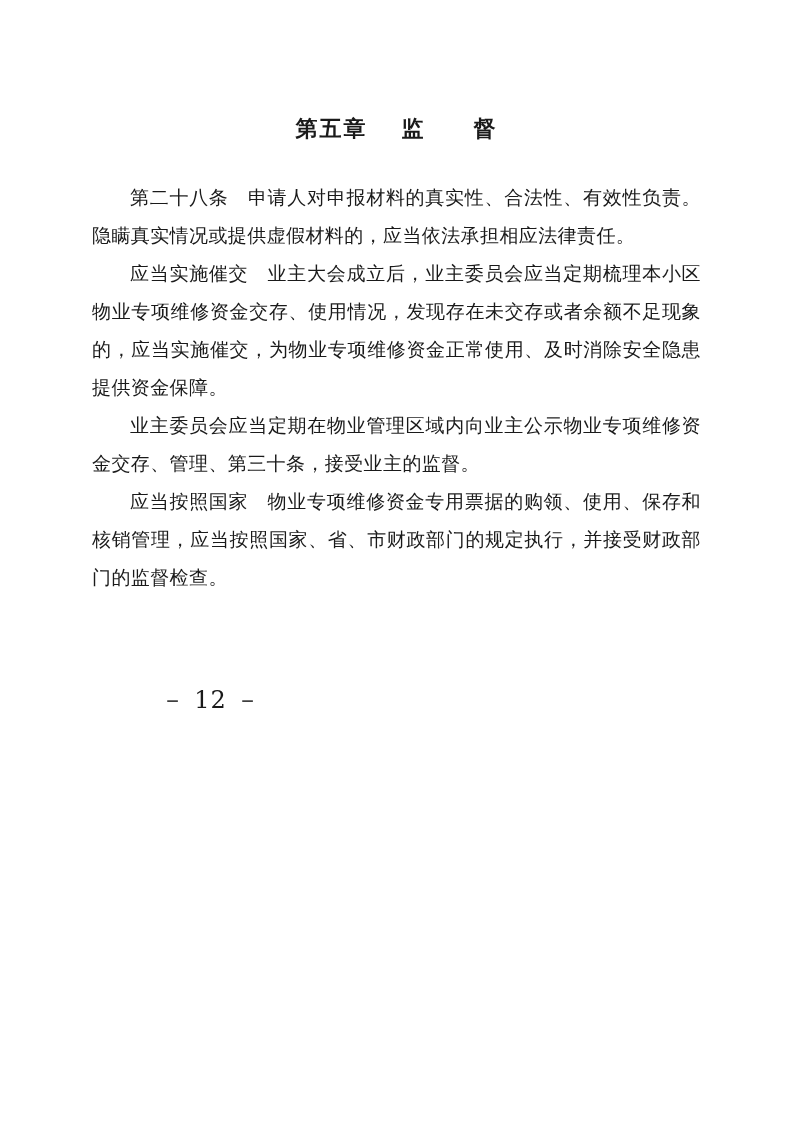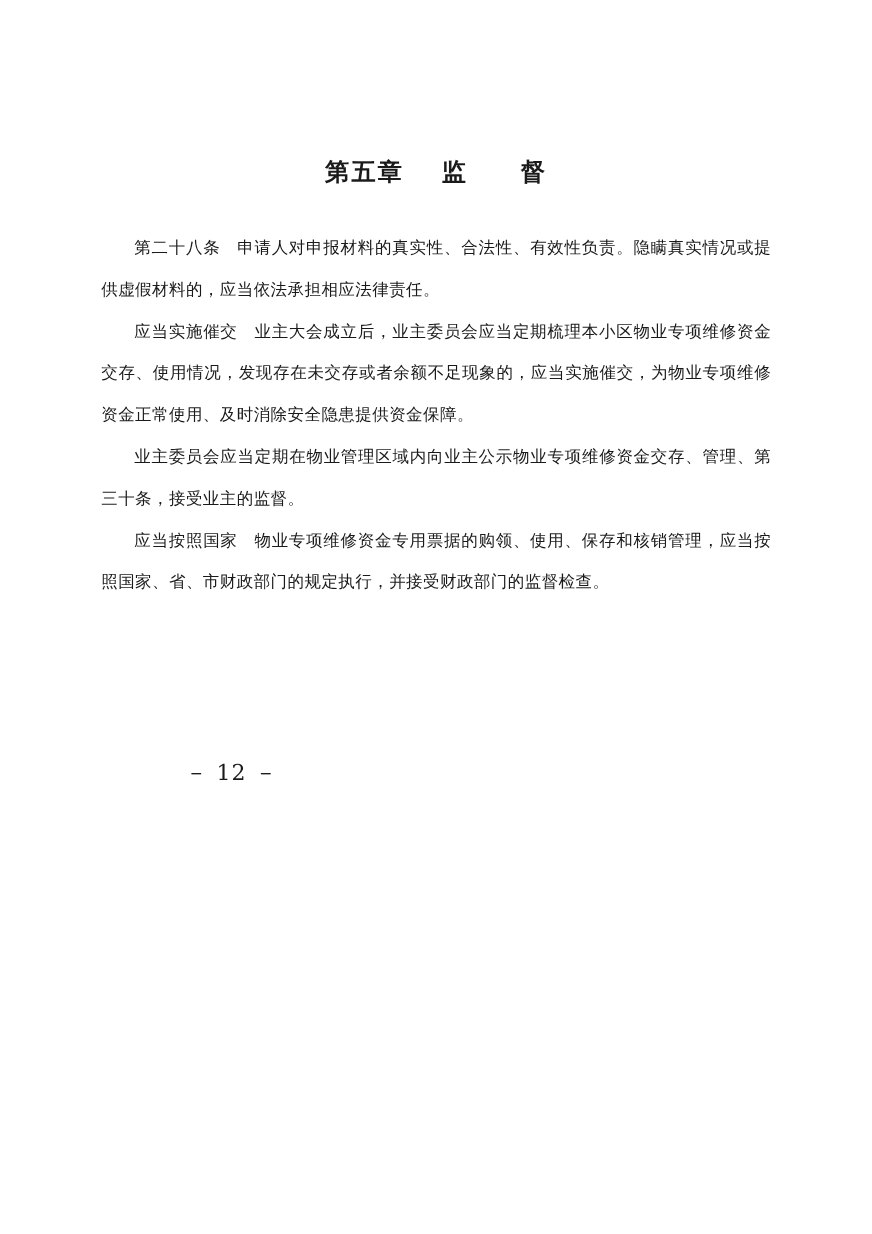--- a/index.html
+++ b/index.html
@@ -14,36 +14,36 @@
     font-family: "DejaVu Serif", "Liberation Serif", serif;
     color: #1a1a1a;
     overflow: hidden;
   }
   .page {
     position: absolute;
     top: 0; left: 0;
     width: 793px;
     height: 808px;
     box-sizing: border-box;
-    padding: 120px 92px 40px 92px;
+    padding: 92px 92px 40px 92px;
   }
   .chapter-title {
     text-align: center;
     font-size: 22px;
     font-weight: 700;
     letter-spacing: 2px;
     margin: 22px 0 34px 0;
     font-family: "DejaVu Serif", "Liberation Serif", serif;
   }
   .chapter-title .gap {
     display: inline-block;
     width: 34px;
   }
   p.para {
-    font-size: 15px;
+    font-size: 19px;
     line-height: 38px;
     margin: 0 0 0 0;
     text-align: justify;
     text-justify: inter-ideograph;
     text-indent: 2em;
     letter-spacing: 0.4px;
     font-family: "DejaVu Serif", "Liberation Serif", serif;
   }
   p.para .lead {
     letter-spacing: 0.4px;
@@ -51,21 +51,21 @@
   p.para .sp {
     display: inline-block;
     width: 1em;
   }
   .page-number {
     position: absolute;
     left: 0;
     right: 0;
     bottom: 92px;
     text-align: center;
-    font-size: 20px;
+    font-size: 24px;
     letter-spacing: 1px;
     font-family: "DejaVu Serif", "Liberation Serif", serif;
     padding-left: 0px;
     text-decoration: underline;
   }
   .page-number-inner {
     display: inline-block;
     margin-left: -372px;
   }
 </style>

